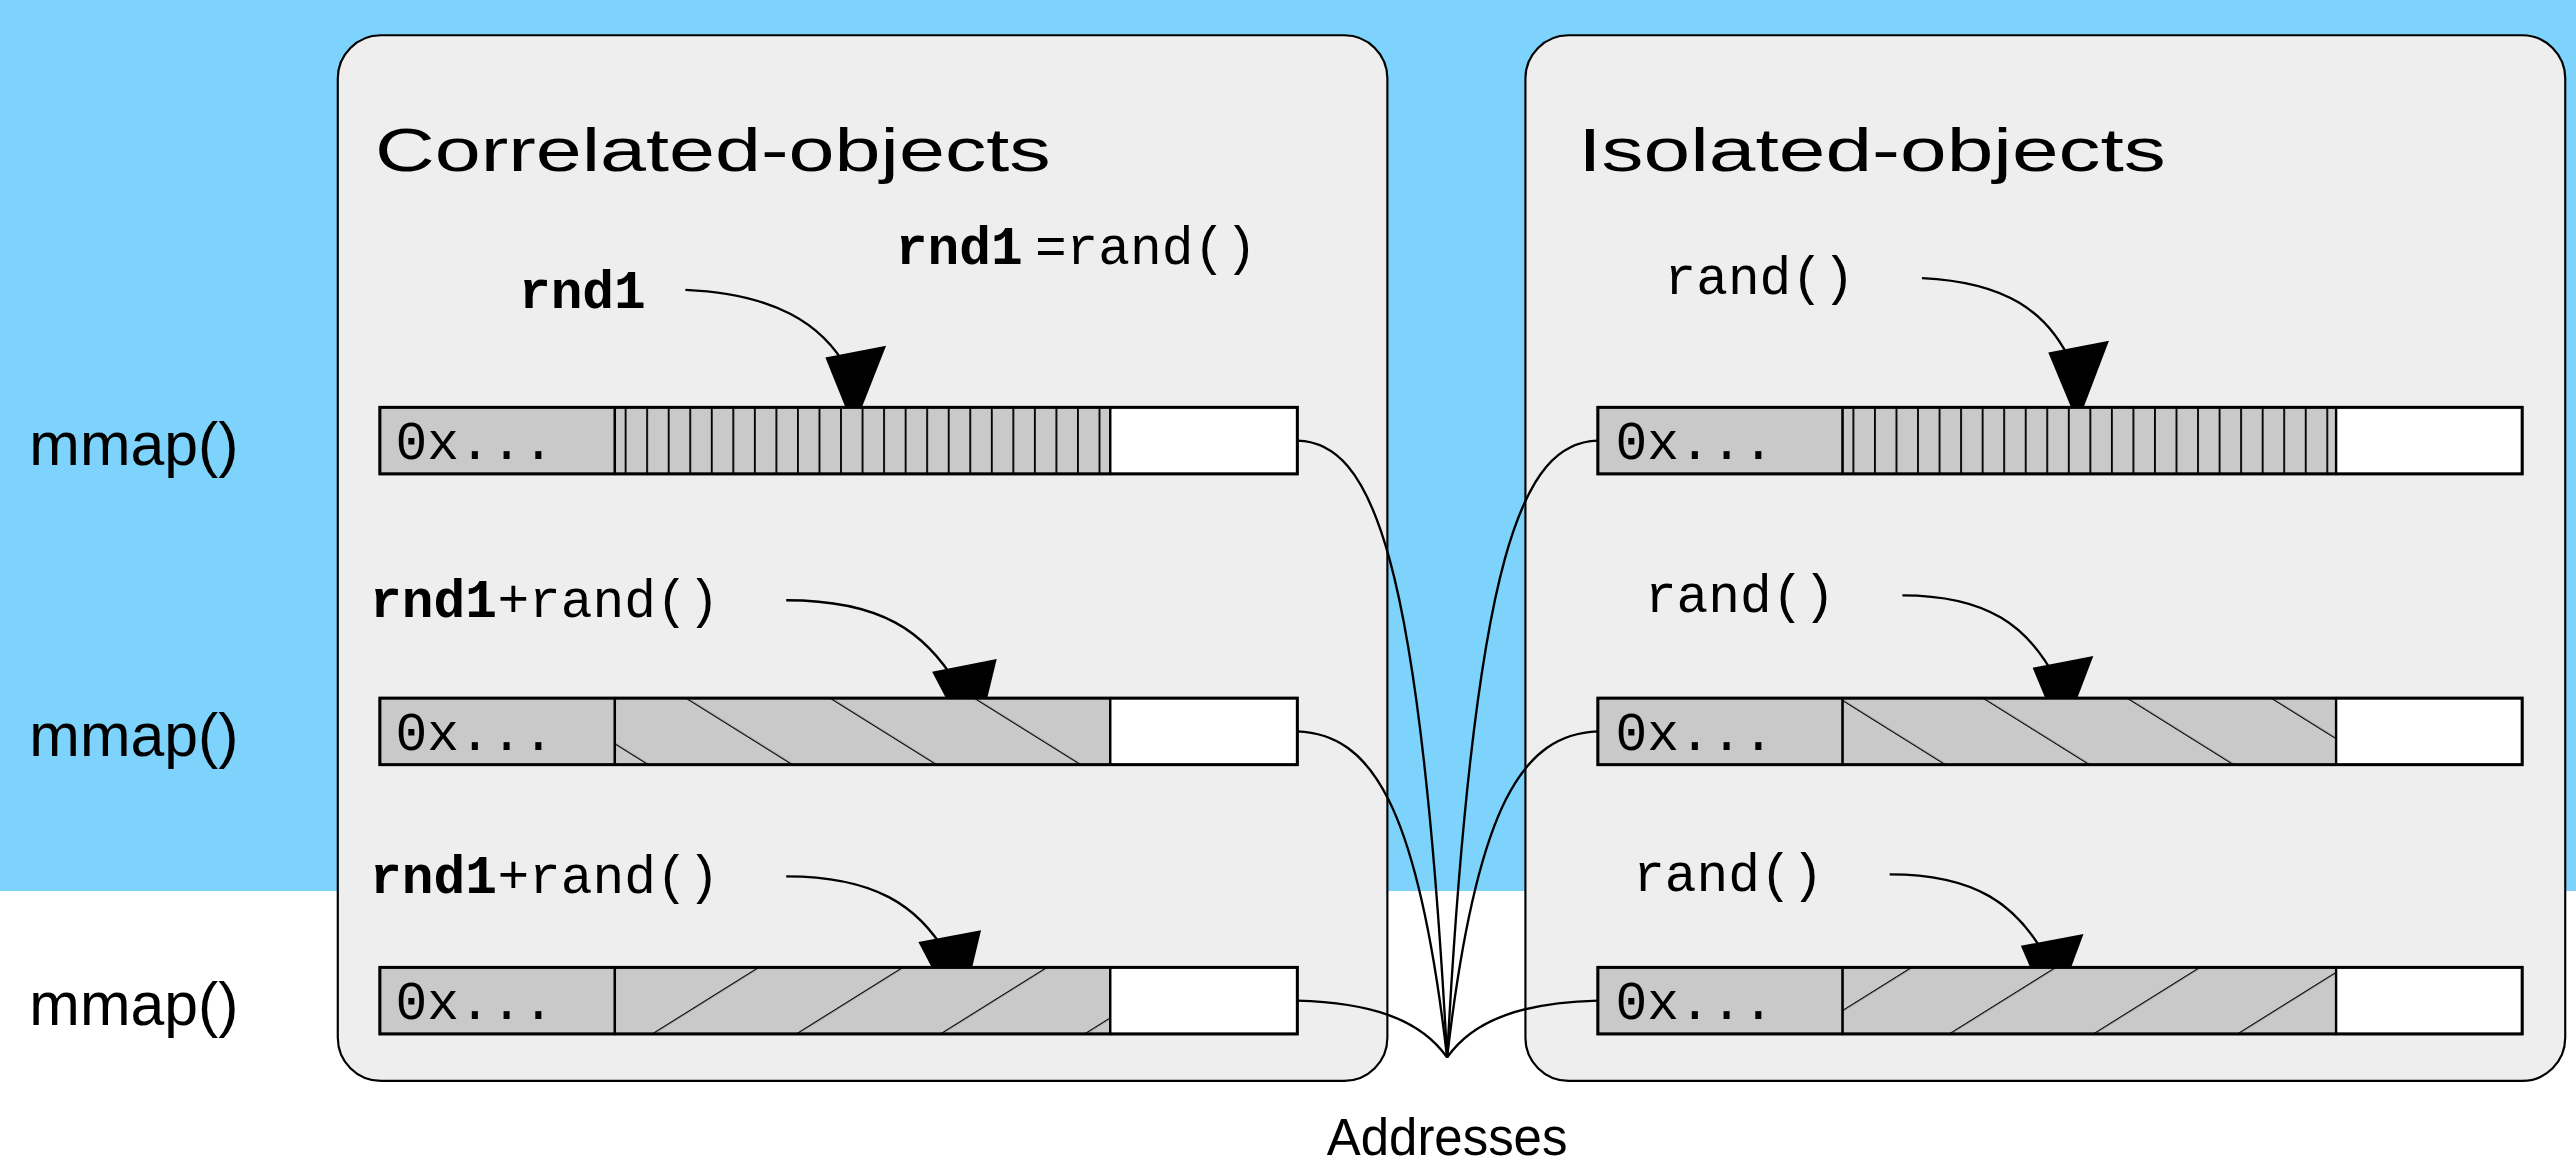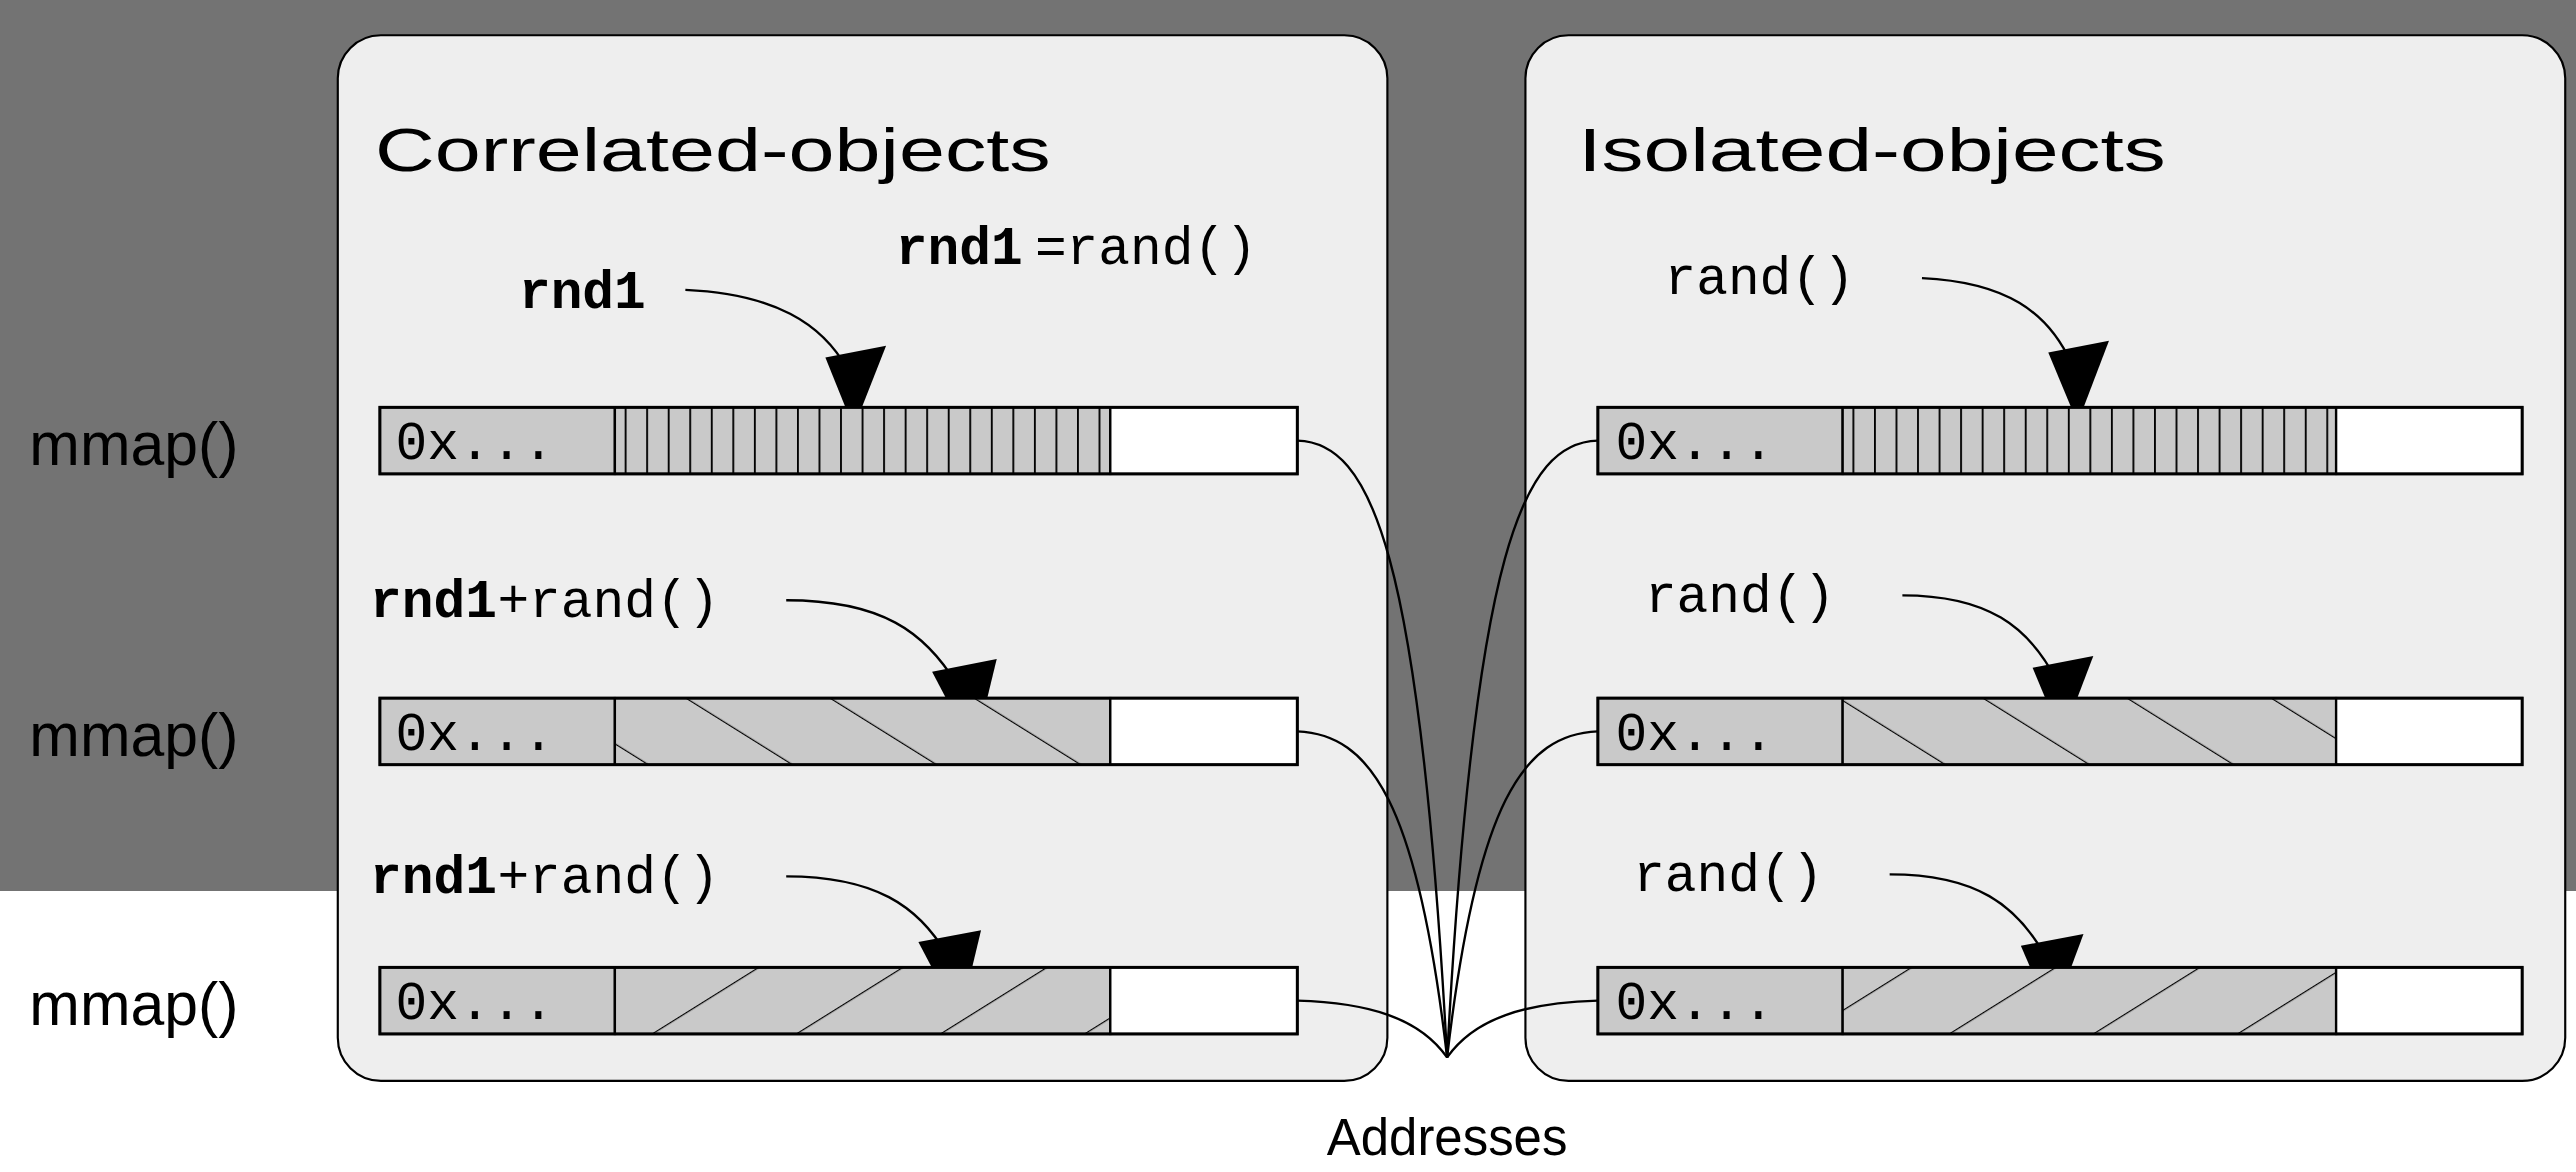--- a/index.html
+++ b/index.html
@@ -1,18 +1,18 @@
 <!DOCTYPE html>
 <html><head>
 <meta charset="utf-8">
 <style>
   html,body{margin:0;padding:0;background:#ffffff;}
   body{width:2576px;height:1173px;overflow:hidden;
        font-family:"Liberation Sans",sans-serif;}
-  #stage{position:relative;width:2576px;height:891px;background:#737373;}
+  #stage{position:relative;width:2576px;height:891px;background:#7dd3fc;}
   svg#scene{position:absolute;left:0;top:0;width:2576px;height:1173px;display:block;}
   .panel-rect{fill:#eeeeee;stroke:#000000;stroke-width:2.2;}
   .bar-outline{fill:none;stroke:#000000;stroke-width:3;}
   .bar-addr{fill:#c9c9c9;stroke:#000000;stroke-width:2.4;}
   .bar-white{fill:#ffffff;stroke:#000000;stroke-width:2.4;}
   .bar-hatch-v{fill:url(#hatchVert);stroke:#000000;stroke-width:2.4;}
   .bar-hatch-f{fill:url(#hatchFwd);stroke:#000000;stroke-width:2.4;}
   .bar-hatch-b{fill:url(#hatchBack);stroke:#000000;stroke-width:2.4;}
   .leader{fill:none;stroke:#000000;stroke-width:2.4;}
   .addr-curve{fill:none;stroke:#000000;stroke-width:2.4;}

